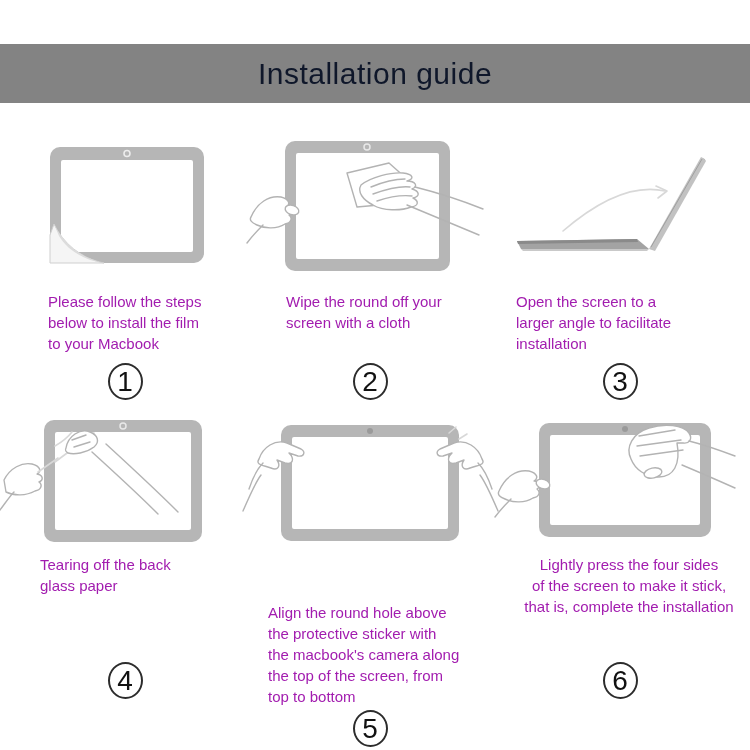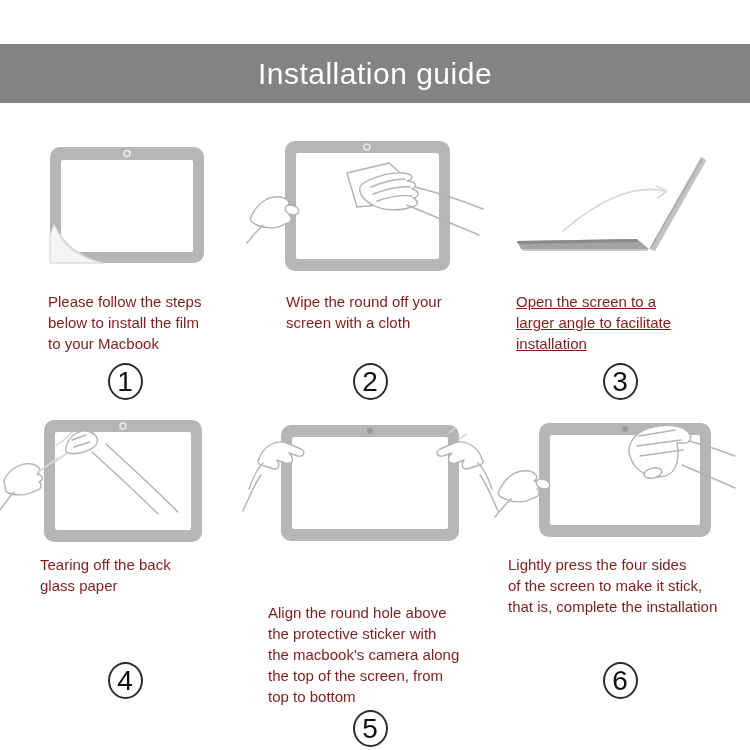--- a/index.html
+++ b/index.html
@@ -1,41 +1,41 @@
 <!DOCTYPE html>
 <html><head>
 <meta charset="utf-8">
 <style>
   * { box-sizing: border-box; margin: 0; padding: 0; }
   html,body { width: 750px; height: 750px; background: #ffffff; font-family: "Liberation Sans", sans-serif; }
   .page { position: relative; width: 750px; height: 750px; background: #ffffff; overflow: hidden; }
 
   .header { position: absolute; top: 44px; left: 0; width: 750px; height: 59px;
             background: #838383; display: flex; align-items: center; justify-content: center; }
-  .header h1 { color: #ffffff; font-size: 30px; font-weight: 400; letter-spacing: .5px; }
+  .header h1 { color: #0f172a; font-size: 30px; font-weight: 400; letter-spacing: .5px; }
 
   .row { position: absolute; left: 0; width: 750px; display: grid; grid-template-columns: 250px 240px 260px; }
   .row1 { top: 138px; }
   .row2 { top: 418px; }
 
   .cell { display: flex; flex-direction: column; }
   .illus { display: flex; align-items: center; justify-content: center; overflow: visible; }
   .row1 .illus { height: 143px; }
   .row2 .illus { height: 130px; }
   .illus svg { overflow: visible; }
 
-  .caption { font-size: 15px; line-height: 21px; color: #7f1d1d; white-space: pre-line; }
+  .caption { font-size: 15px; line-height: 21px; color: #a21caf; white-space: pre-line; }
   .row1 .caption { height: 82px; padding-top: 10px; }
   .row2 .caption { height: 114px; padding-top: 6px; }
   .c1r1 .caption { padding-left: 48px; }
   .c2r1 .caption { padding-left: 36px; }
-  .c3r1 .caption { padding-left: 26px; text-decoration: underline; }
+  .c3r1 .caption { padding-left: 26px; }
   .c1r2 .caption { padding-left: 40px; }
   .c2r2 .caption { padding-left: 18px; margin-top: 48px; }
-  .c3r2 .caption { padding-left: 18px; }
+  .c3r2 .caption { padding-left: 18px; text-align: center; }
 
   .badge-wrap { display: flex; justify-content: center; }
   .badge { width: 35px; height: 37px; border: 2px solid #2c2c2c; border-radius: 50%;
            display: flex; align-items: center; justify-content: center;
            font-size: 28px; color: #111111; }
 
   
   .sk  { fill: #ffffff; stroke: #b3b3b3; stroke-width: 1.4; stroke-linecap: round; stroke-linejoin: round; }
   .ln  { fill: none;    stroke: #b3b3b3; stroke-width: 1.4; stroke-linecap: round; stroke-linejoin: round; }
   .lt  { fill: none;    stroke: #d8d8d8; stroke-width: 1.6; stroke-linecap: round; stroke-linejoin: round; }

